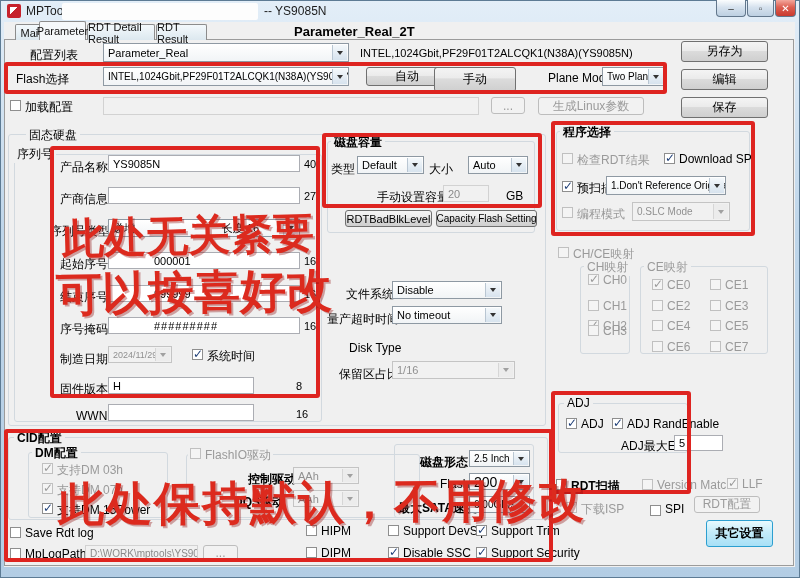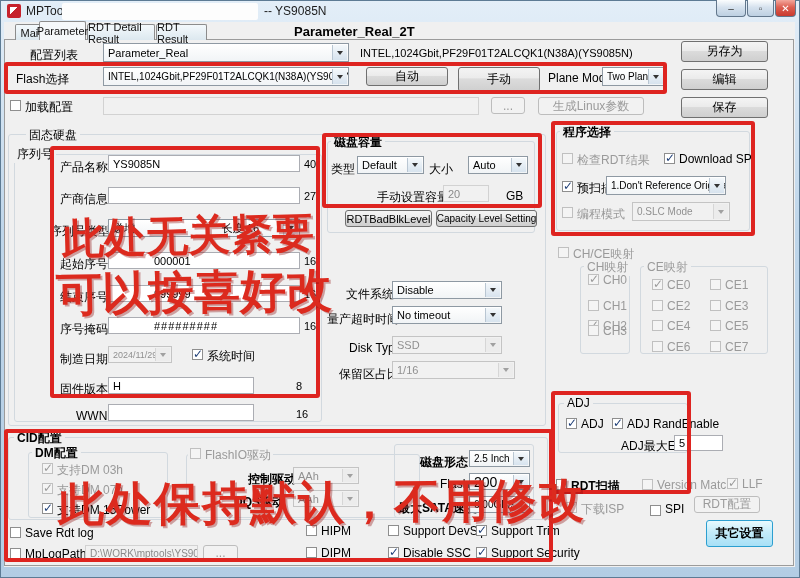--- a/index.html
+++ b/index.html
@@ -100,21 +100,21 @@
   <div class="btn" style="left:681px;top:41px;width:87px;height:21px;">另存为</div>
 
   <div class="lbl" style="left:16px;top:71px;">Flash选择</div>
   <div class="combo" style="left:103px;top:67px;width:246px;height:19px;font-size:10px;">
     <span>INTEL,1024Gbit,PF29F01T2ALCQK1(N38A)(YS9085N)</span>
     <span class="ab">
         <span class="ar"></span>
       </span>
   </div>
   <div class="btn" style="left:366px;top:67px;width:82px;height:19px;">自动</div>
-  <div class="btn" style="left:458px;top:67px;width:82px;height:25px;">手动</div>
+  <div class="btn" style="left:434px;top:67px;width:82px;height:25px;">手动</div>
   <div class="lbl" style="left:548px;top:71px;">Plane Mode</div>
   <div class="combo" style="left:602px;top:67px;width:63px;height:19px;font-size:10px;">
     <span>Two Plane</span>
     <span class="ab">
         <span class="ar"></span>
       </span>
   </div>
   <div class="btn" style="left:681px;top:69px;width:87px;height:21px;">编辑</div>
 
   <div class="cb" style="left:10px;top:99px;">
@@ -193,43 +193,37 @@
   <div class="combo" style="left:468px;top:156px;width:60px;height:18px;">
     <span>Auto</span>
     <span class="ab">
         <span class="ar"></span>
       </span>
   </div>
   <div class="lbl" style="left:377px;top:189px;">手动设置容量</div>
   <div class="txt dis" style="left:443px;top:185px;width:46px;height:17px;">20</div>
   <div class="lbl" style="left:506px;top:189px;">GB</div>
   <div class="btn" style="left:345px;top:210px;width:87px;height:17px;font-size:11px;">RDTBadBlkLevel</div>
-  <div class="btn" style="left:436px;top:210px;width:101px;height:17px;font-size:10px;">Capacity Level Setting</div>
+  <div class="btn" style="left:436px;top:210px;width:101px;height:17px;font-size:10px;">Capacity Flash Setting</div>
 
   <div class="lbl" style="left:346px;top:286px;">文件系统</div>
   <div class="combo" style="left:392px;top:281px;width:110px;height:18px;">
     <span>Disable</span>
     <span class="ab">
         <span class="ar"></span>
       </span>
   </div>
   <div class="lbl" style="left:327px;top:311px;">量产超时时间</div>
   <div class="combo" style="left:392px;top:306px;width:110px;height:18px;">
     <span>No timeout</span>
     <span class="ab">
         <span class="ar"></span>
       </span>
   </div>
   <div class="lbl" style="left:349px;top:341px;">Disk Type</div>
-  <div class="combo dis" style="left:392px;top:336px;width:110px;height:18px;">
-    <span>SSD</span>
-    <span class="ab">
-        <span class="ar"></span>
-      </span>
-  </div>
   <div class="lbl" style="left:339px;top:366px;">保留区占比</div>
   <div class="combo dis" style="left:392px;top:361px;width:123px;height:18px;">
     <span>1/16</span>
     <span class="ab">
         <span class="ar"></span>
       </span>
   </div>
 
   <div class="grp" style="left:556px;top:131px;width:194px;height:100px;"></div>
   <div class="glabel b" style="left:560px;top:124px;">程序选择</div>

